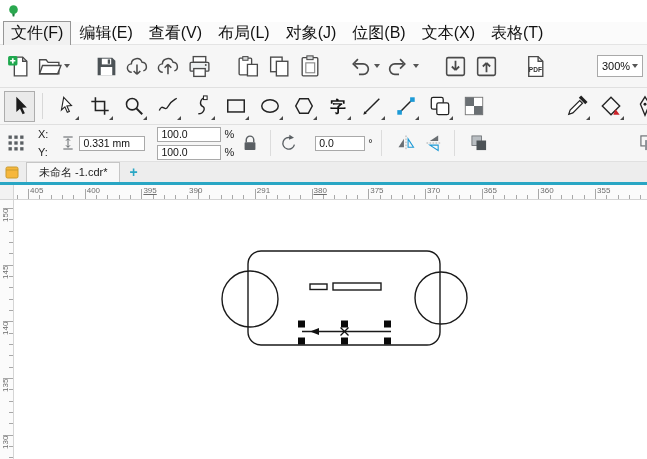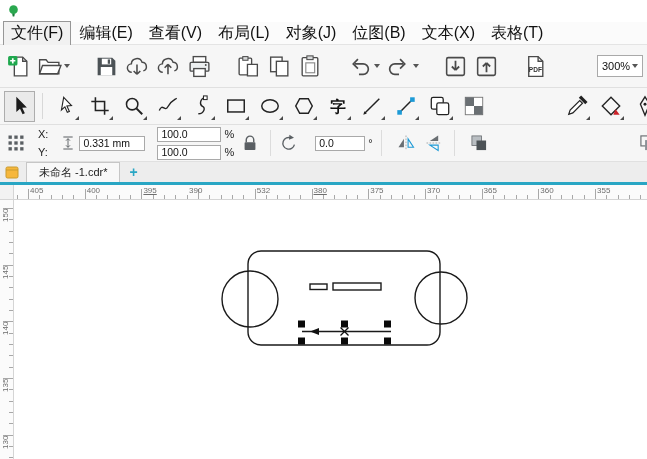--- a/index.html
+++ b/index.html
@@ -507,21 +507,21 @@
     <div class="hr-tick" style="left: 150.08px; height: 4px;"></div>
     <div class="hr-tick" style="left: 161.42px; height: 4px;"></div>
     <div class="hr-tick" style="left: 172.76px; height: 4px;"></div>
     <div class="hr-tick" style="left: 184.1px; height: 10px;"></div>
     <span class="hr-label" style="left: 175px;">390</span>
     <div class="hr-tick" style="left: 195.44px; height: 4px;"></div>
     <div class="hr-tick" style="left: 206.78px; height: 4px;"></div>
     <div class="hr-tick" style="left: 218.12px; height: 4px;"></div>
     <div class="hr-tick" style="left: 229.46px; height: 4px;"></div>
     <div class="hr-tick" style="left: 240.8px; height: 10px;"></div>
-    <span class="hr-label" style="left: 242.8px;">532</span>
+    <span class="hr-label" style="left: 242.8px;">291</span>
     <div class="hr-tick" style="left: 252.14px; height: 4px;"></div>
     <div class="hr-tick" style="left: 263.48px; height: 4px;"></div>
     <div class="hr-tick" style="left: 274.82px; height: 4px;"></div>
     <div class="hr-tick" style="left: 286.16px; height: 4px;"></div>
     <div class="hr-tick" style="left: 297.5px; height: 10px;"></div>
     <span class="hr-label" style="left: 299.5px; text-decoration: underline;">380</span>
     <div class="hr-tick" style="left: 308.84px; height: 4px;"></div>
     <div class="hr-tick" style="left: 320.18px; height: 4px;"></div>
     <div class="hr-tick" style="left: 331.52px; height: 4px;"></div>
     <div class="hr-tick" style="left: 342.86px; height: 4px;"></div>

